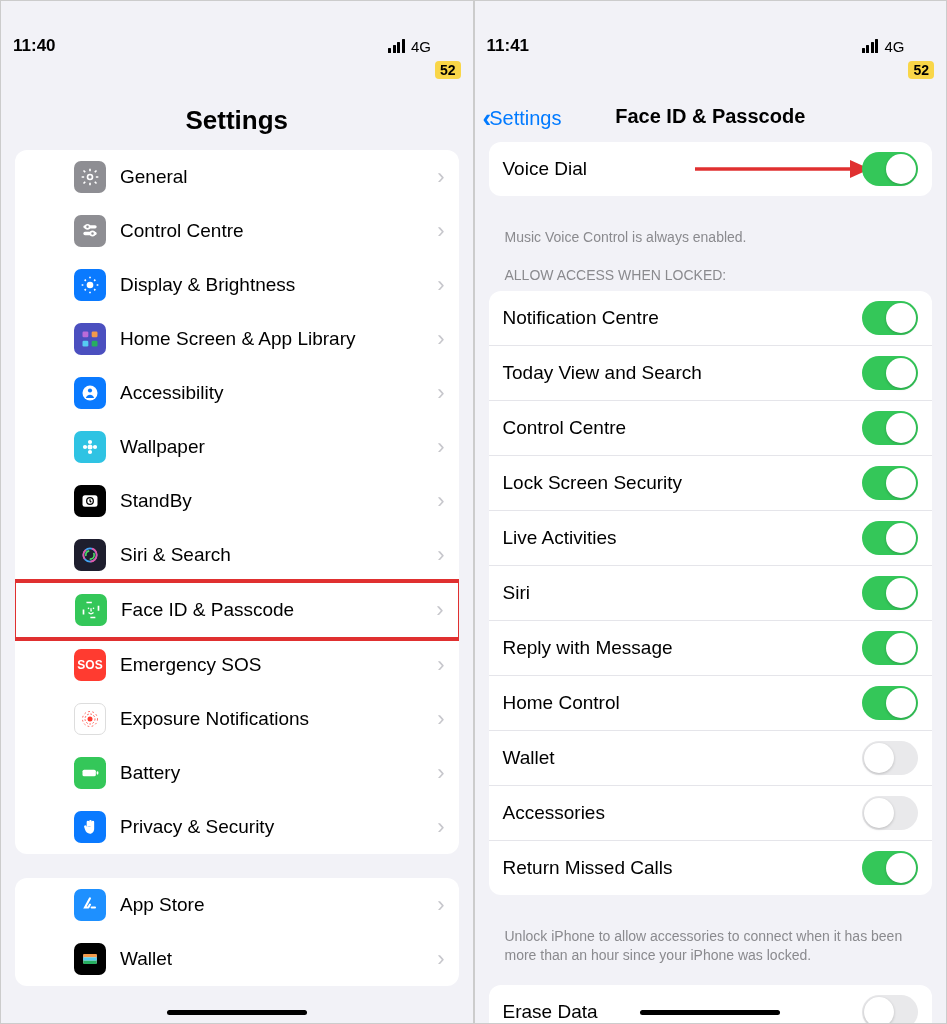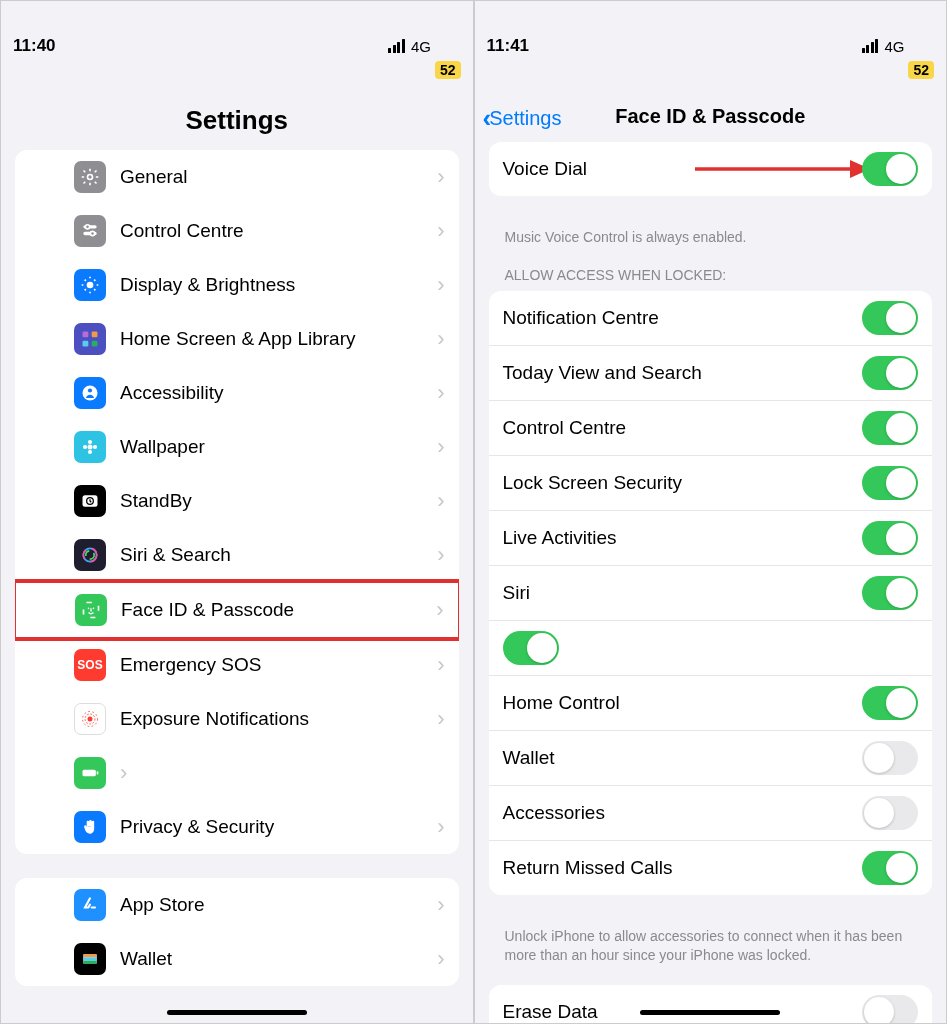--- a/index.html
+++ b/index.html
@@ -224,20 +224,21 @@
           <span class="row-label">Exposure Notifications</span>
           <span class="chevron">›</span>
         </div>
         <div class="row" style="border-top: none;">
           <div class="icon-box" style="background: rgb(52, 199, 89);">
             <svg width="20" height="20" viewBox="0 0 24 24" fill="none" stroke="white" stroke-width="2">
               <rect x="3" y="8" width="16" height="8" rx="2" fill="white" stroke="none"></rect>
               <rect x="20" y="10" width="2" height="4" rx="1" fill="white" stroke="none"></rect>
             </svg>
           </div>
+          <span class="row-label">Battery</span>
           <span class="chevron">›</span>
         </div>
         <div class="row" style="border-top: none;">
           <div class="icon-box" style="background: rgb(10, 122, 255);">
             <svg width="20" height="20" viewBox="0 0 24 24" fill="none" stroke="white" stroke-width="2">
               <path d="M8 12V6a1.5 1.5 0 013 0v5M11 11V5a1.5 1.5 0 013 0v6M14 11V6a1.5 1.5 0 013 0v8c0 3-2 6-5 6s-5-2-6-5l-1-3a1.5 1.5 0 012.5-1.5L8 12" fill="white" stroke="none"></path>
             </svg>
           </div>
           <span class="row-label">Privacy &amp; Security</span>
           <span class="chevron">›</span>
@@ -323,20 +324,21 @@
         </div>
         <div class="row">
           <span class="row-label">Live Activities</span>
           <div class="toggle on"></div>
         </div>
         <div class="row">
           <span class="row-label">Siri</span>
           <div class="toggle on"></div>
         </div>
         <div class="row">
+          <span class="row-label">Reply with Message</span>
           <div class="toggle on"></div>
         </div>
         <div class="row">
           <span class="row-label">Home Control</span>
           <div class="toggle on"></div>
         </div>
         <div class="row">
           <span class="row-label">Wallet</span>
           <div class="toggle off"></div>
         </div>

